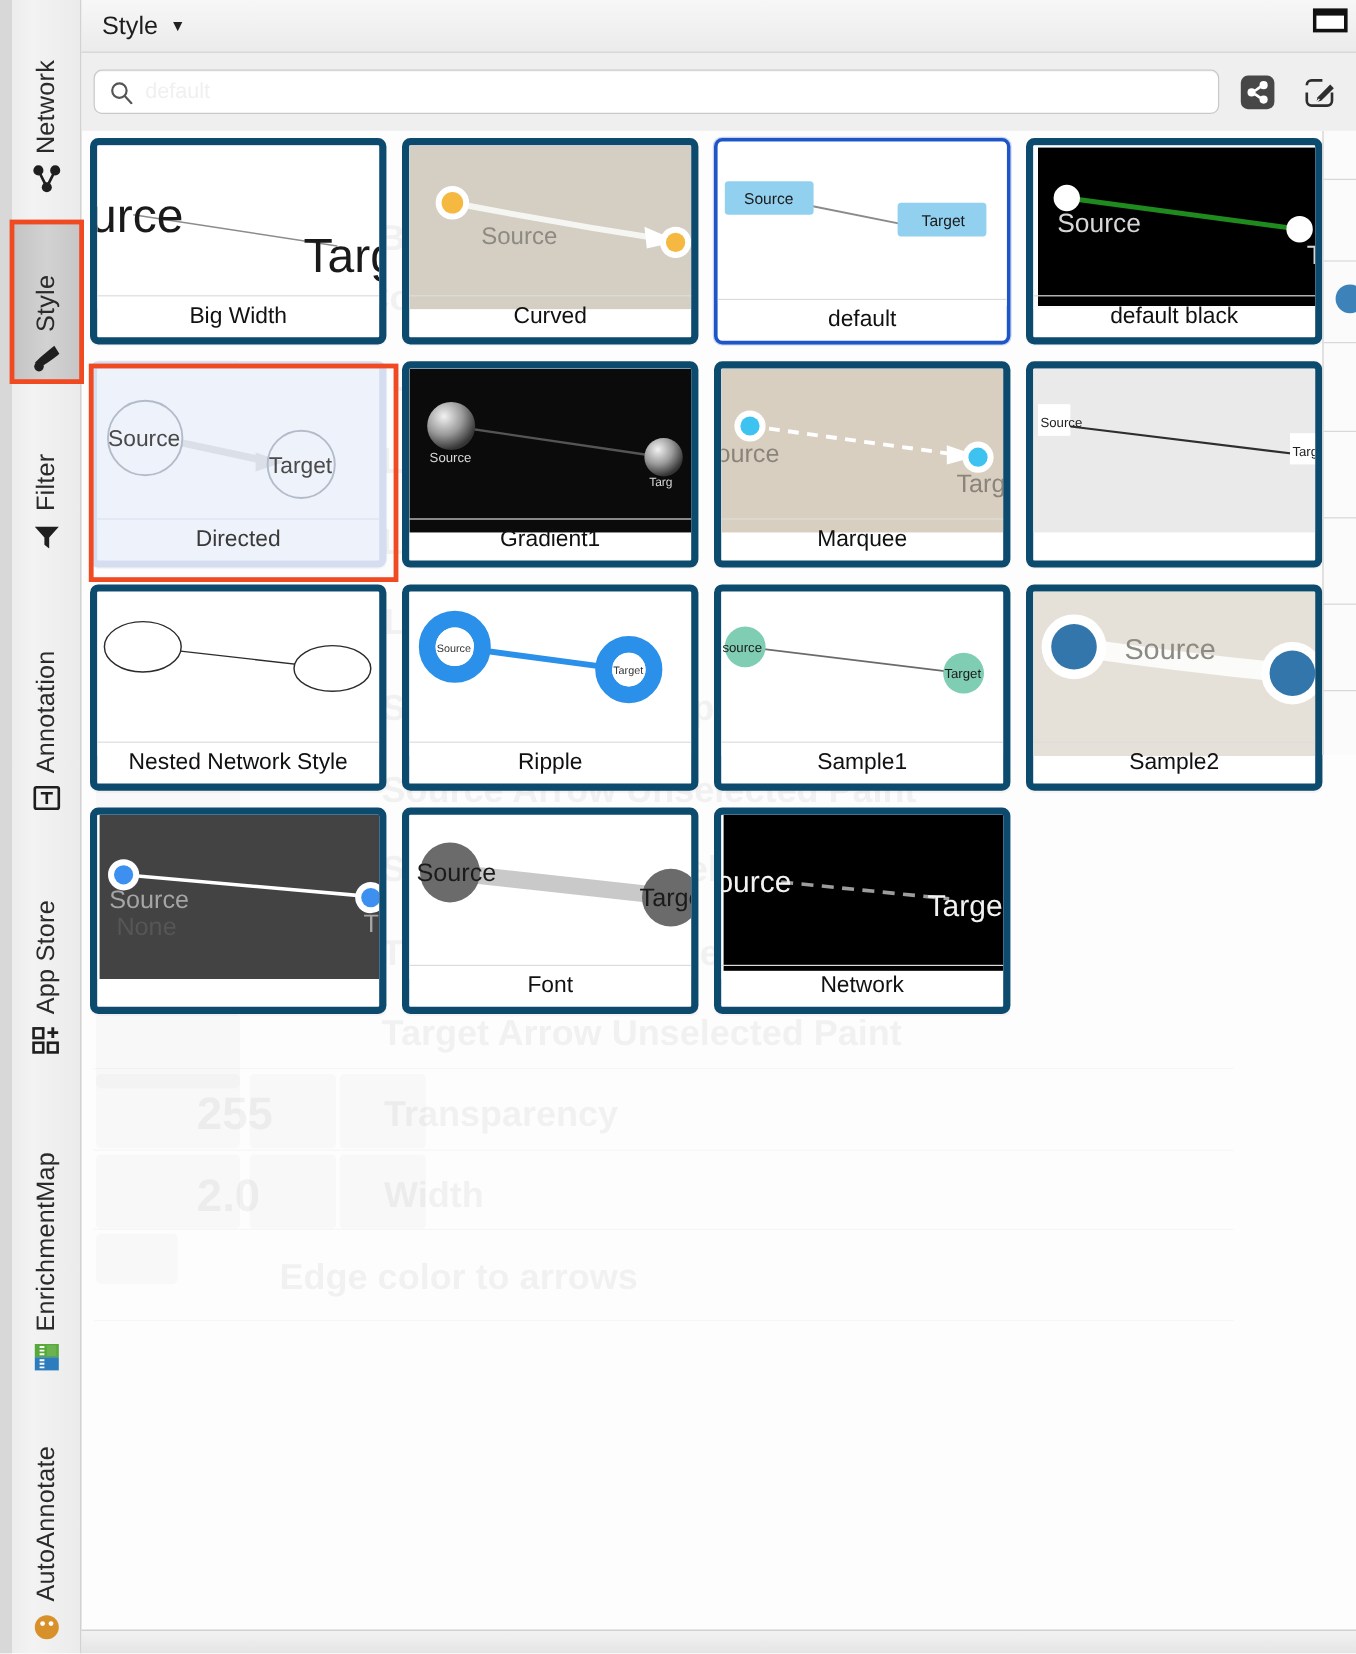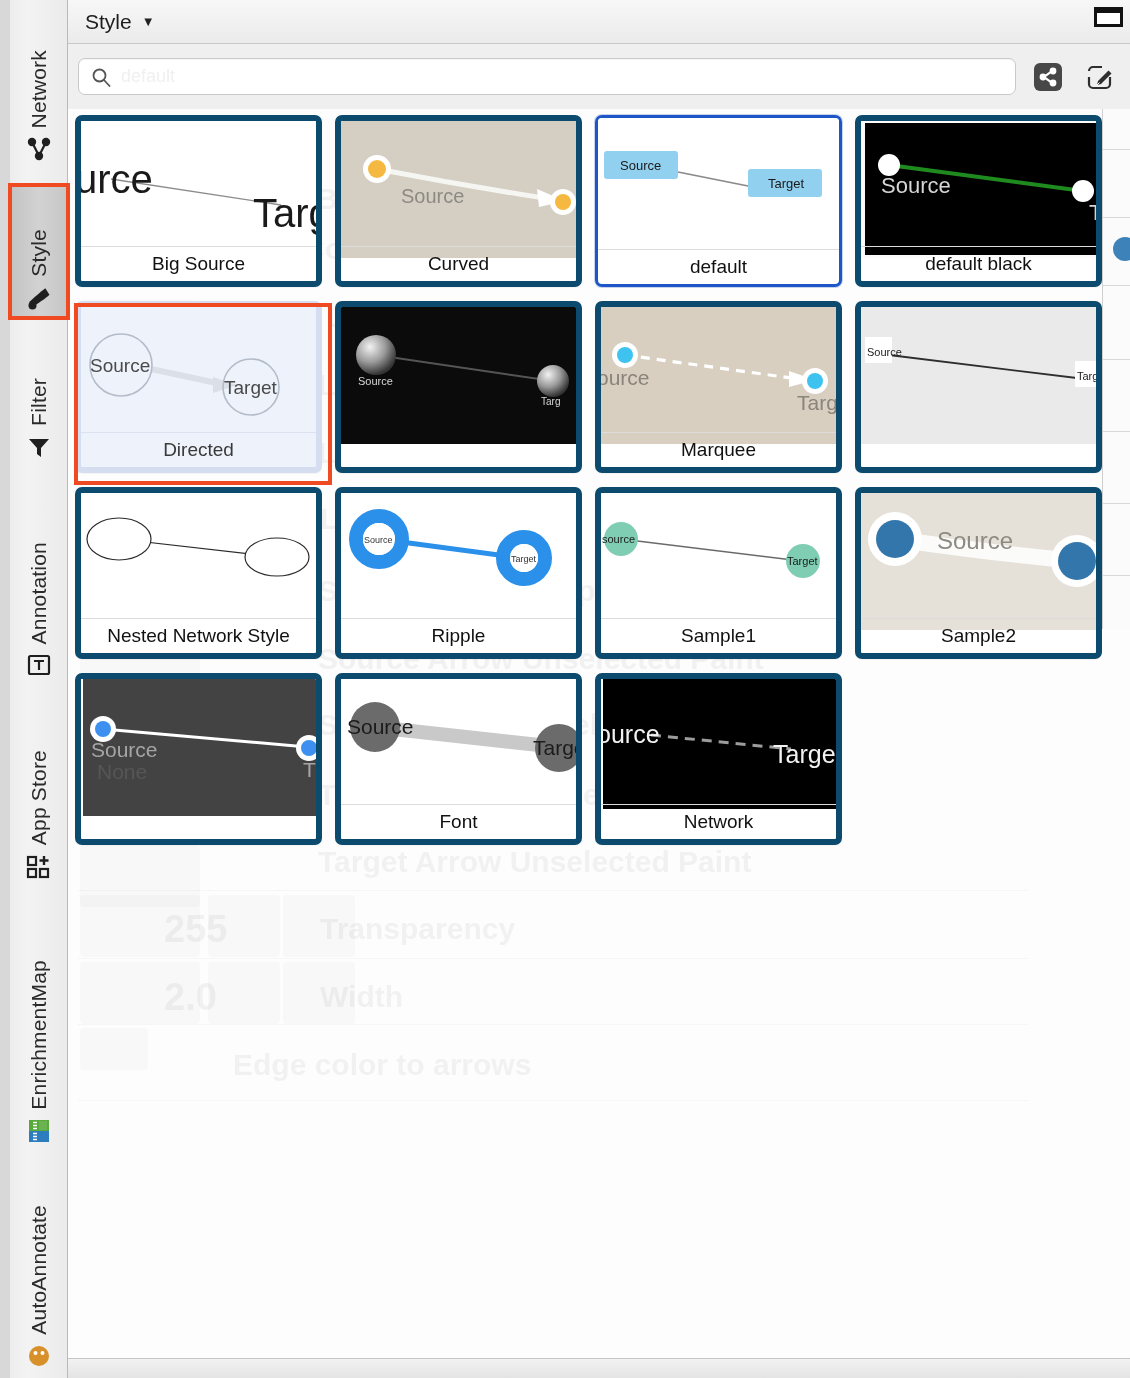--- a/index.html
+++ b/index.html
@@ -371,21 +371,21 @@
 
       <div class="tile" style="left:7px; top:6px;">
         <div class="thumb">
           <svg width="247" height="137" viewBox="0 0 247 137">
             <rect width="247" height="137" fill="#ffffff"></rect>
             <line x1="30" y1="58" x2="200" y2="84" stroke="#8c8c8c" stroke-width="1.3"></line>
             <text x="-6" y="72" font-family="Liberation Sans, sans-serif" font-size="40" fill="#1a1a1a">urce</text>
             <text x="172" y="106" font-family="Liberation Sans, sans-serif" font-size="40" fill="#1a1a1a">Targ</text>
           </svg>
         </div>
-        <div class="tile-label">Big Source</div>
+        <div class="tile-label">Big Width</div>
       </div>
 
       <div class="tile" style="left:267px; top:6px;">
         <div class="thumb">
           <svg width="247" height="137" viewBox="0 0 247 137">
             <rect width="247" height="137" fill="#d4cec3"></rect>
             <path d="M36 48 Q130 66 222 80" stroke="#f5f5f2" stroke-width="5" fill="none"></path>
             <path d="M196 68 L224 80 L198 86 Z" fill="#ffffff"></path>
             <circle cx="36" cy="48" r="14" fill="#ffffff"></circle>
             <circle cx="36" cy="48" r="9" fill="#f5b942"></circle>
@@ -453,20 +453,21 @@
               </radialGradient>
             </defs>
             <rect width="247" height="137" fill="#0b0b0b"></rect>
             <line x1="35" y1="48" x2="212" y2="74" stroke="#555" stroke-width="2"></line>
             <circle cx="35" cy="48" r="20" fill="url(#gsph)"></circle>
             <circle cx="212" cy="74" r="16" fill="url(#gsph)"></circle>
             <text x="17" y="78" font-family="Liberation Sans, sans-serif" font-size="11" fill="#d8d8d8">Source</text>
             <text x="200" y="98" font-family="Liberation Sans, sans-serif" font-size="10" fill="#d8d8d8">Targ</text>
           </svg>
         </div>
+        <div class="tile-label">Gradient1</div>
       </div>
 
       <div class="tile" style="left:527px; top:192px;">
         <div class="thumb">
           <svg width="247" height="137" viewBox="0 0 247 137">
             <rect width="247" height="137" fill="#d8cfc0"></rect>
             <line x1="24" y1="48" x2="212" y2="74" stroke="#ffffff" stroke-width="3.2" stroke-dasharray="9 7"></line>
             <path d="M188 64 L214 73 L188 80 Z" fill="#ffffff"></path>
             <circle cx="24" cy="48" r="13" fill="#ffffff"></circle>
             <circle cx="24" cy="48" r="8" fill="#3ec3f0"></circle>

